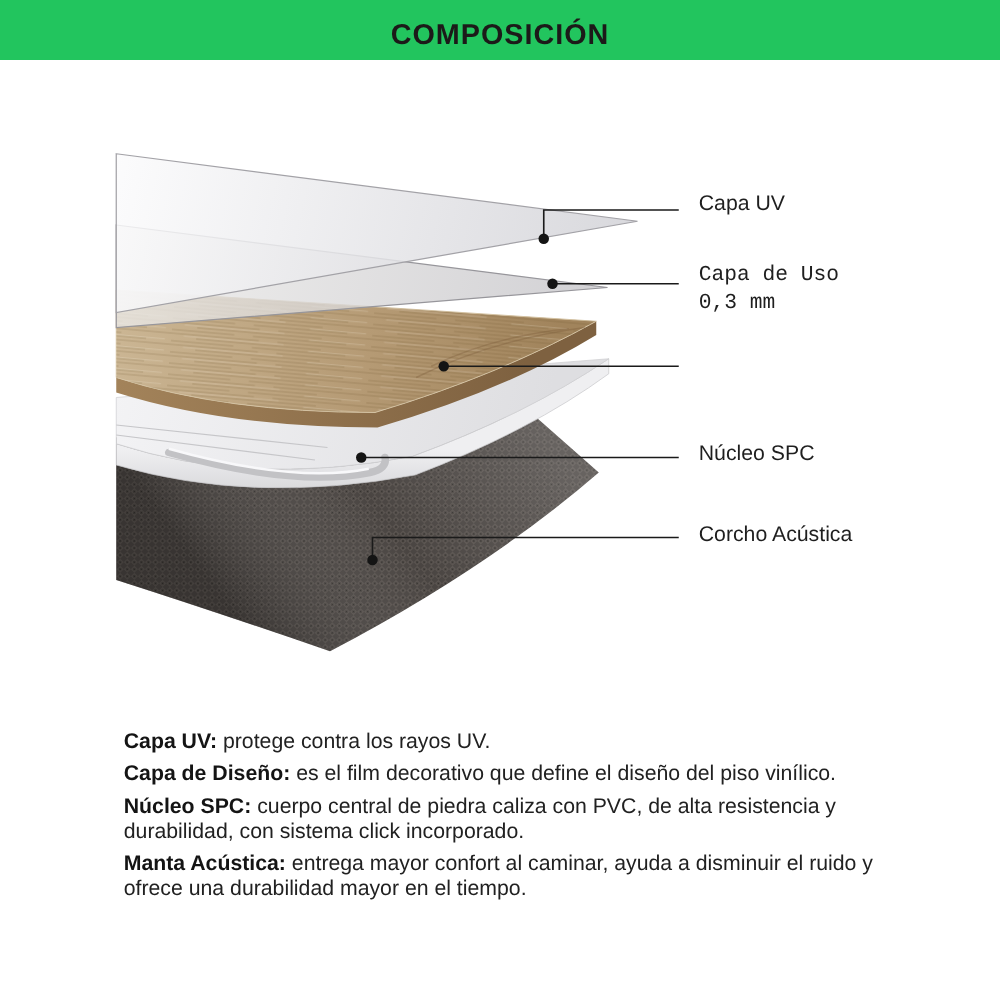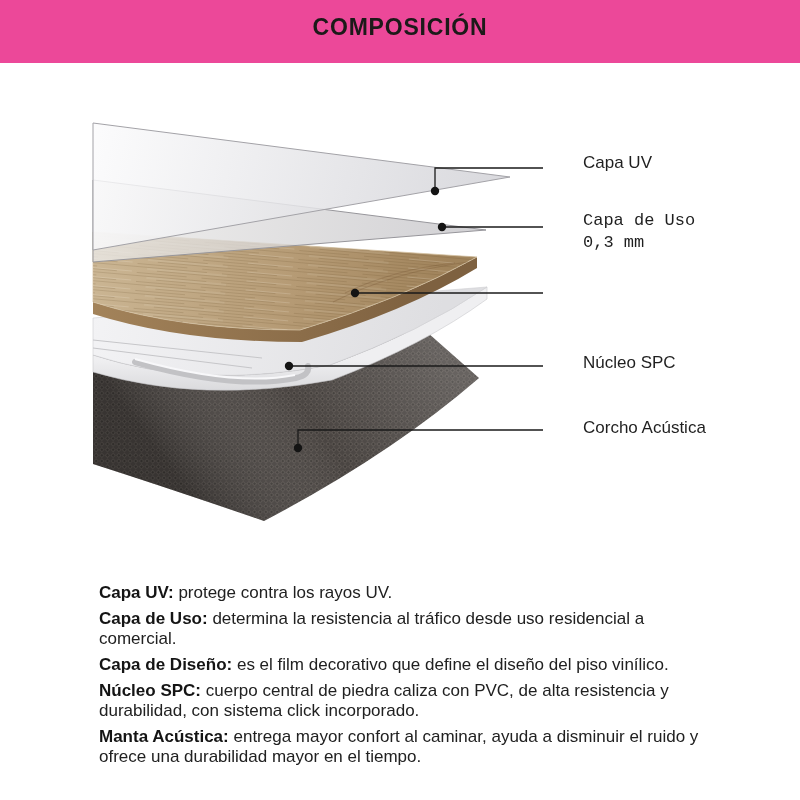--- a/index.html
+++ b/index.html
@@ -1,25 +1,25 @@
 <!DOCTYPE html>
 <html><head>
 <meta charset="utf-8">
 <style>
   html,body{margin:0;padding:0;background:#ffffff;}
   body{width:800px;height:800px;overflow:hidden;font-family:"Liberation Sans",sans-serif;}
   .page{position:relative;width:800px;height:800px;background:#ffffff;}
 
-  .header-band{position:absolute;left:0;top:0;width:800px;height:63px;background:#ec4899;}
+  .header-band{position:absolute;left:0;top:0;width:800px;height:48px;background:#22c55e;}
   .header-band h1{margin:0;line-height:54px;text-align:center;font-size:23px;font-weight:bold;
     letter-spacing:.8px;color:#1c1a19;}
 
   svg.stage{position:absolute;left:0;top:0;}
 
-  .layer-label{position:absolute;left:583px;font-size:17px;line-height:22px;color:#1f1f1f;
+  .layer-label{position:absolute;left:559px;font-size:17px;line-height:22px;color:#1f1f1f;
     white-space:nowrap;}
   .layer-label span{display:block;}
   .lbl-uv{top:152px;}
   .lbl-uso{top:210px;font-family:Liberation Mono, monospace;}
   .lbl-diseno{top:279px;}
   .lbl-nucleo{top:352px;}
   .lbl-manta{top:417px;}
 
   .descriptions{position:absolute;left:99px;top:583px;width:600px;font-size:17px;
     line-height:20px;color:#212121;}
@@ -134,24 +134,20 @@
   <div class="layer-label lbl-manta">
     <span>Corcho Acústica</span>
   </div>
 
   <div class="descriptions">
     <p>
       <b>Capa UV:</b>
       <span>protege contra los rayos UV.</span>
     </p>
     <p>
-      <b>Capa de Uso:</b>
-      <span>determina la resistencia al tráfico desde uso residencial a comercial.</span>
-    </p>
-    <p>
       <b>Capa de Diseño:</b>
       <span>es el film decorativo que define el diseño del piso vinílico.</span>
     </p>
     <p>
       <b>Núcleo SPC:</b>
       <span>cuerpo central de piedra caliza con PVC, de alta resistencia y durabilidad, con sistema click incorporado.</span>
     </p>
     <p>
       <b>Manta Acústica:</b>
       <span>entrega mayor confort al caminar, ayuda a disminuir el ruido y ofrece una durabilidad mayor en el tiempo.</span>

